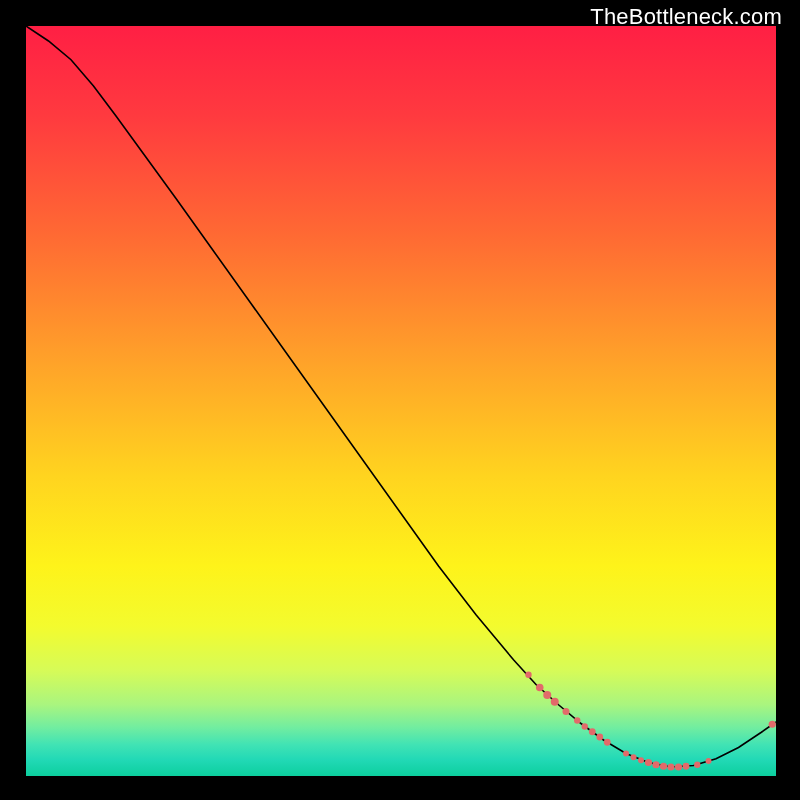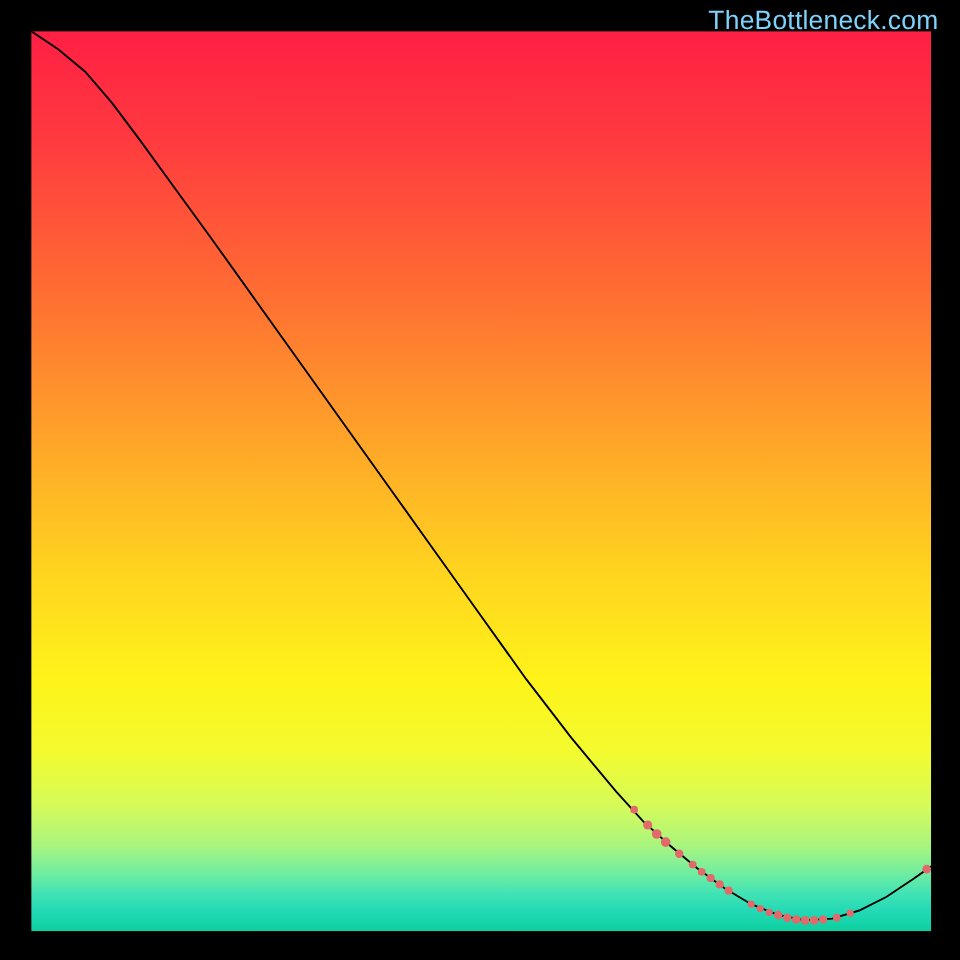--- a/index.html
+++ b/index.html
@@ -14,21 +14,21 @@
     position: relative;
     width: 800px;
     height: 800px;
   }
   .watermark {
     position: absolute;
     top: 4px;
     right: 18px;
     font-family: Arial, Helvetica, sans-serif;
     font-size: 22px;
-    color: #7dd3fc;
+    color: #ffffff;
     letter-spacing: 0.2px;
     font-weight: 500;
   }
   svg.plot {
     position: absolute;
     left: 26px;
     top: 26px;
     width: 750px;
     height: 750px;
     display: block;

